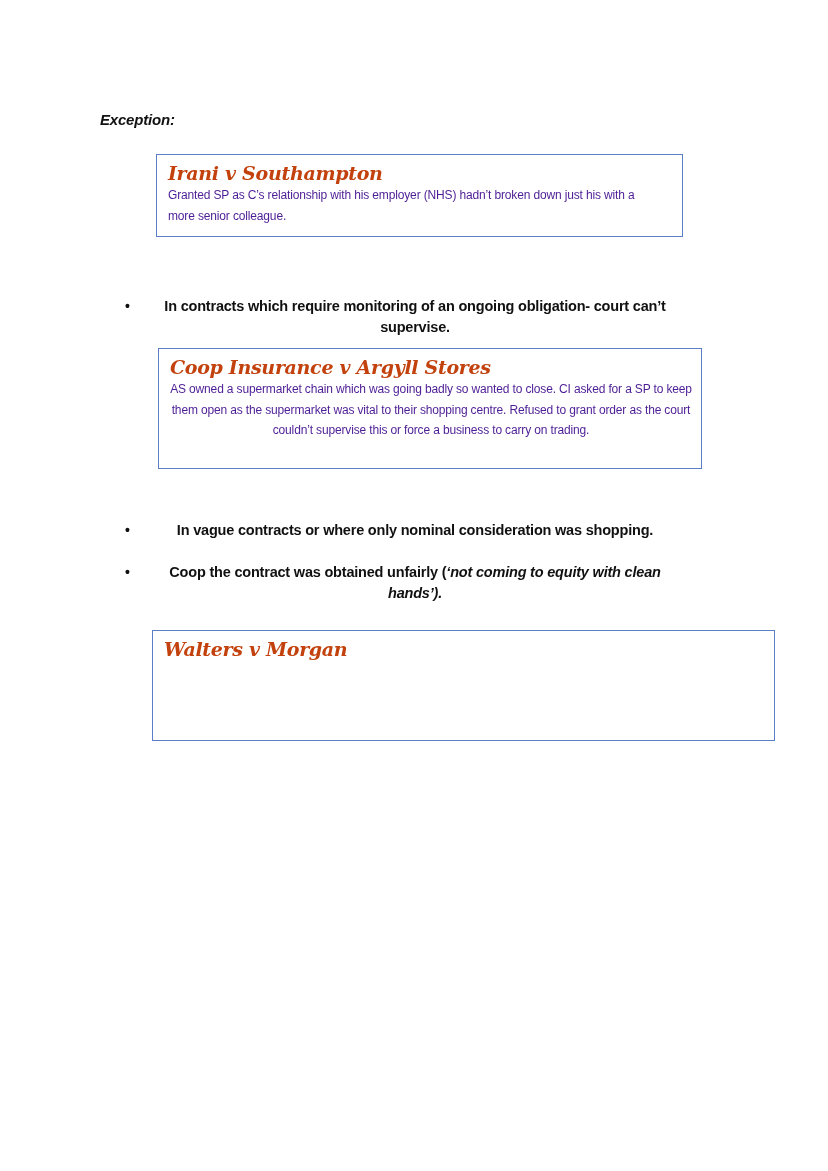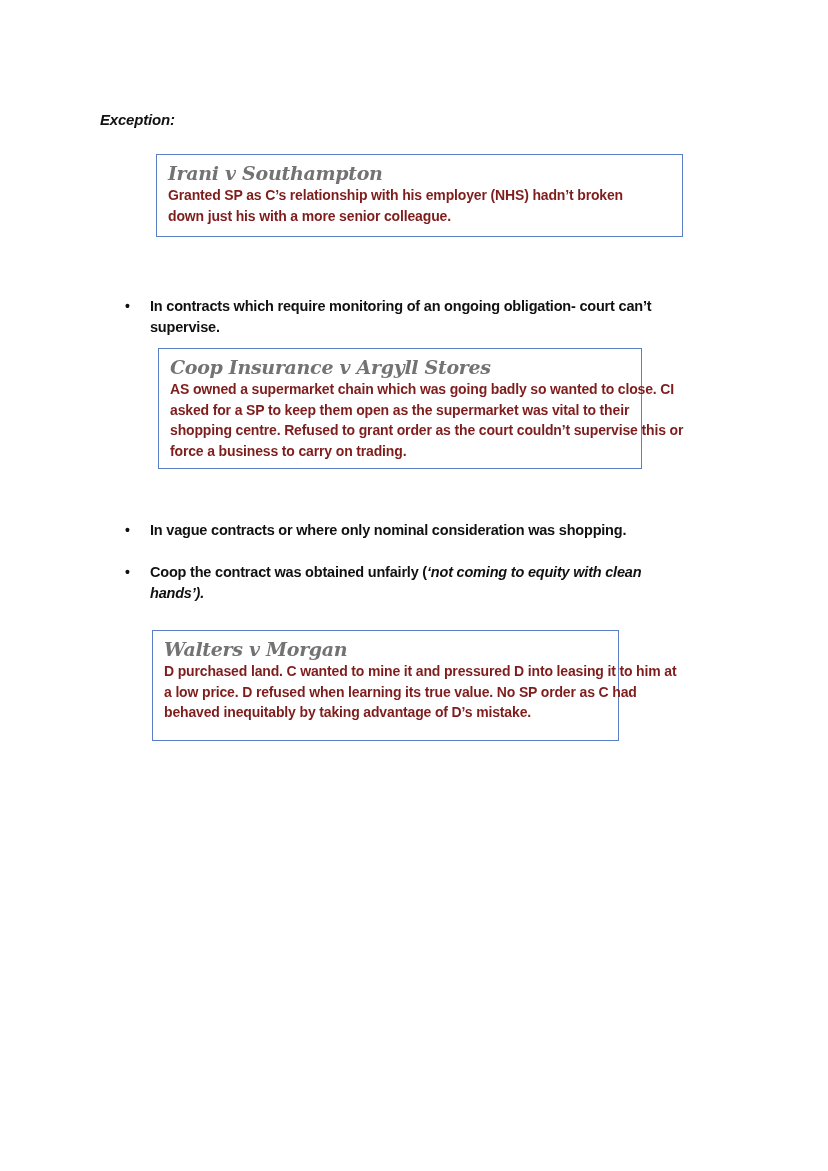--- a/index.html
+++ b/index.html
@@ -32,51 +32,51 @@
     .case-box {
       position: absolute;
       border: 1.5px solid #5b7fc7;
       box-sizing: border-box;
       background: #ffffff;
     }
     .case-title {
       font-family: "DejaVu Serif", serif;
       font-style: italic;
       font-weight: bold;
-      color: #737373;
+      color: #c2410c;
       font-size: 19px;
       line-height: 22px;
       letter-spacing: -0.3px;
       margin-bottom: 1px;
     }
     .case-body {
-      font-size: 14px;
+      font-size: 12px;
       line-height: 20.5px;
-      color: #7f1d1d;
+      color: #4c1d95;
       letter-spacing: -0.15px;
-      font-weight: bold;
     }
     .bullet {
       position: absolute;
       left: 120px;
       width: 560px;
       font-size: 14.5px;
       font-weight: bold;
       line-height: 20.5px;
       letter-spacing: -0.2px;
     }
     .bullet .dot {
       position: absolute;
       left: 5px;
       top: 0;
       font-size: 14px;
     }
     .bullet .text {
       display: block;
       margin-left: 30px;
+      text-align: center;
     }
     .bullet .ital {
       font-style: italic;
     }
   </style>
 </head>
 <body>
 
 <div class="page">
 
@@ -85,33 +85,32 @@
   <div class="case-box" style="left:156px; top:144px; width:527px; height:83px; padding:7px 10px 0 11px;">
     <div class="case-title">Irani v Southampton</div>
     <div class="case-body" style="width:480px;">Granted SP as C’s relationship with his employer (NHS) hadn’t broken down just his with a more senior colleague.</div>
   </div>
 
   <div class="bullet" style="top:286px;">
     <span class="dot">•</span>
     <span class="text" style="width:530px;">In contracts which require monitoring of an ongoing obligation- court can’t supervise.</span>
   </div>
 
-  <div class="case-box" style="left:158px; top:338px; width:484px; height:121px; padding:7px 10px 0 11px;">
+  <div class="case-box" style="left:158px; top:338px; width:544px; height:121px; padding:7px 10px 0 11px;">
     <div class="case-title">Coop Insurance v Argyll Stores</div>
-    <div class="case-body" style="width:522px;">AS owned a supermarket chain which was going badly so wanted to close. CI asked for a SP to keep them open as the supermarket was vital to their shopping centre. Refused to grant order as the court couldn’t supervise this or force a business to carry on trading.</div>
+    <div class="case-body" style="width:522px;text-align:center;">AS owned a supermarket chain which was going badly so wanted to close. CI asked for a SP to keep them open as the supermarket was vital to their shopping centre. Refused to grant order as the court couldn’t supervise this or force a business to carry on trading.</div>
   </div>
 
   <div class="bullet" style="top:510px;">
     <span class="dot">•</span>
     <span class="text">In vague contracts or where only nominal consideration was shopping.</span>
   </div>
 
   <div class="bullet" style="top:552px;">
     <span class="dot">•</span>
     <span class="text" style="width:530px;"><span>Coop the contract was obtained unfairly (</span><span class="ital">‘not coming to equity with clean hands’).</span></span>
   </div>
 
-  <div class="case-box" style="left:152px; top:620px; width:467px; height:111px; padding:7px 10px 0 11px;">
+  <div class="case-box" style="left:152px; top:620px; width:623px; height:111px; padding:7px 10px 0 11px;">
     <div class="case-title">Walters v Morgan</div>
-    <div class="case-body" style="width:515px;">D purchased land. C wanted to mine it and pressured D into leasing it to him at a low price. D refused when learning its true value. No SP order as C had behaved inequitably by taking advantage of D’s mistake.</div>
   </div>
 
 </div>
 
 </body></html>

